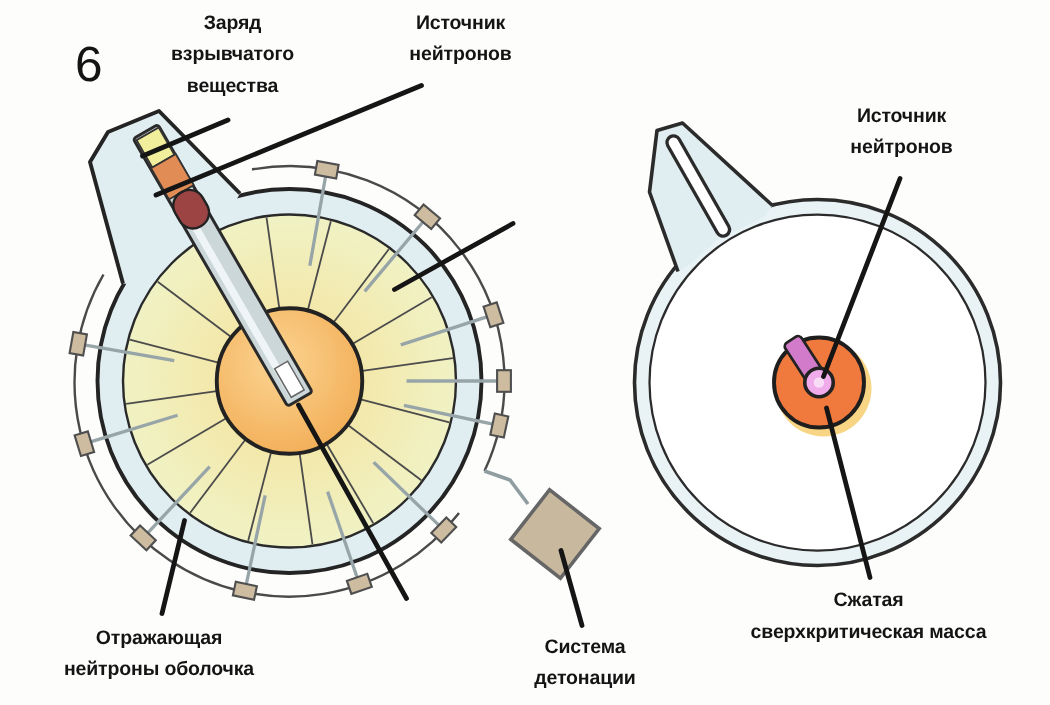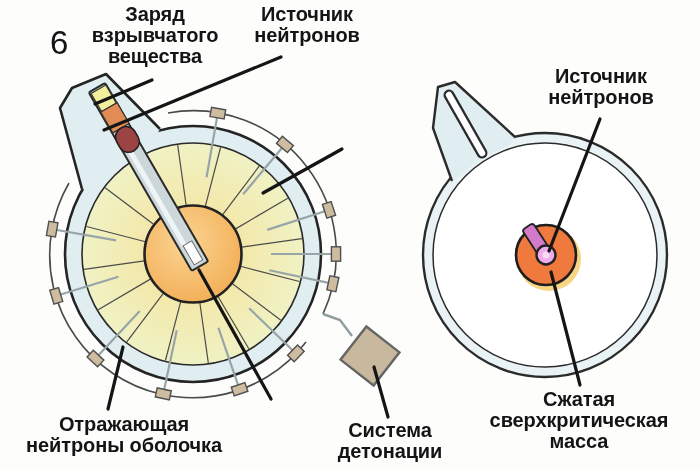--- a/index.html
+++ b/index.html
@@ -2,31 +2,31 @@
 <html><head>
 <meta charset="utf-8">
 <style>
   html,body{margin:0;padding:0;background:#ffffff;}
   #stage{
     position:relative;width:700px;height:470px;background:#fdfdfc;
     font-family:"Liberation Sans",sans-serif;overflow:hidden;
   }
   #diagram-svg{position:absolute;left:0;top:0;}
   .lbl{
-    position:absolute;text-align:center;font-size:20px;font-weight:bold;
+    position:absolute;text-align:center;font-size:13px;font-weight:bold;
     line-height:21px;color:#141414;white-space:pre-line;letter-spacing:-0.1px;
   }
   #fig-num{
     position:absolute;left:50px;top:24px;font-size:33px;font-weight:400;color:#141414;
   }
   #lbl-zaryad{left:75px;top:4px;width:160px;}
   #lbl-ist-left{left:237px;top:4px;width:140px;}
   #lbl-briz{left:277px;top:69px;width:142px;}
   #lbl-ist-right{left:531px;top:66px;width:140px;}
-  #lbl-otrazh{left:0px;top:414px;width:212px;margin-left:18px;}
+  #lbl-otrazh{left:0px;top:414px;width:212px;}
   #lbl-uran{left:221px;top:399px;width:120px;}
   #lbl-sistema{left:320px;top:420px;width:140px;}
   #lbl-szhat{left:458px;top:389px;width:242px;}
 </style>
 </head>
 <body>
 
 <div id="stage">
 
   <svg id="diagram-svg" width="700" height="470" viewBox="0 0 700 470">

